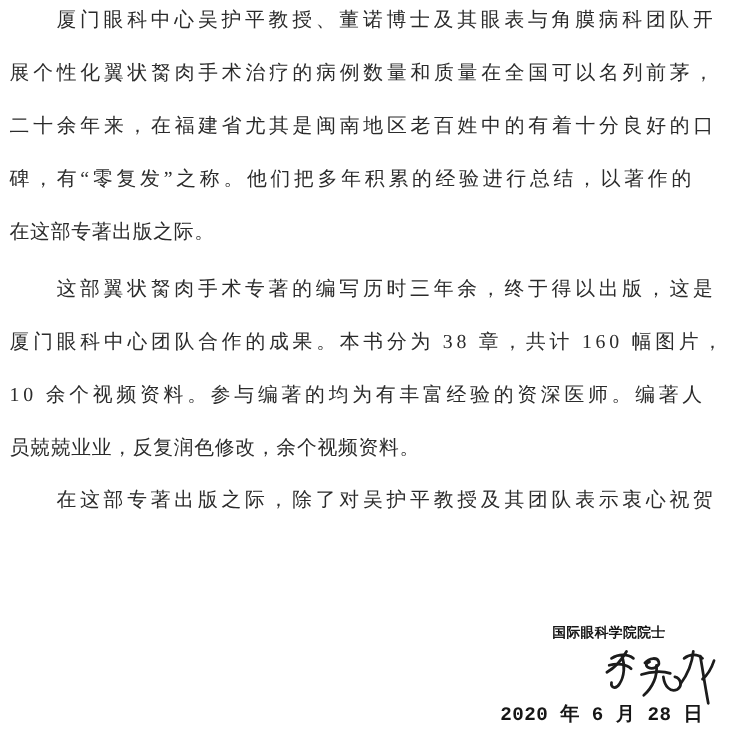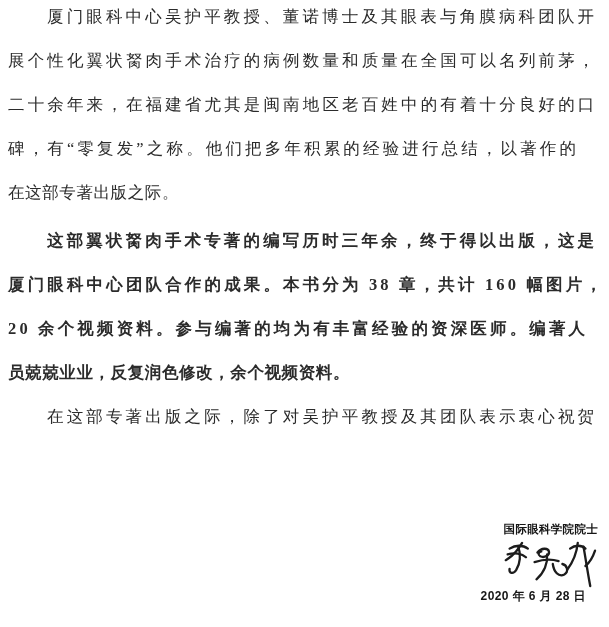--- a/index.html
+++ b/index.html
@@ -13,53 +13,53 @@
   }
   
   #doc {
     position: absolute;
     left: 8px;
     top: -5px;
     width: 595px;
     color: #2b2b2b;
   }
   .paragraph { margin: 0; }
-  .paragraph:nth-child(2) { margin-top: 4px; font-weight: bold; }
+  .paragraph:nth-child(2) { margin-top: 4px; }
   .paragraph:nth-child(3) { margin-top: 0; }
   .line {
     height: 44px;
     line-height: 44px;
     font-size: 16.5px;
     letter-spacing: 0.6px;
     white-space: pre;
   }
   .line.justify { letter-spacing: 3.15px; }
   .line.indent  { text-indent: 39px; }
   
   #signoff {
     position: absolute;
     top: 521px;
     right: 11px;
-    text-align: right;
+    text-align: center;
     color: #161616;
-    font-family: Liberation Sans, sans-serif;
+    font-family: Liberation Mono, monospace;
   }
   .signoff-title {
     font-size: 11.5px;
     line-height: 16.5px;
     font-weight: bold;
     letter-spacing: 0.3px;
     white-space: pre;
   }
   #sig-svg {
     display: block;
     margin: 2px 0 1px auto;
   }
   .signoff-date {
-    font-size: 12px;
+    font-size: 16px;
     line-height: 15px;
     font-weight: 600;
     letter-spacing: 0.4px;
     padding-right: 12px;
     white-space: pre;
   }
 </style>
 </head>
 <body>
 
@@ -67,21 +67,21 @@
     <div class="paragraph">
       <div class="line indent justify">厦门眼科中心吴护平教授、董诺博士及其眼表与角膜病科团队开</div>
       <div class="line justify">展个性化翼状胬肉手术治疗的病例数量和质量在全国可以名列前茅，</div>
       <div class="line justify">二十余年来，在福建省尤其是闽南地区老百姓中的有着十分良好的口</div>
       <div class="line justify">碑，有“零复发”之称。他们把多年积累的经验进行总结，以著作的</div>
       <div class="line">在这部专著出版之际。</div>
     </div>
     <div class="paragraph">
       <div class="line indent justify">这部翼状胬肉手术专著的编写历时三年余，终于得以出版，这是</div>
       <div class="line justify">厦门眼科中心团队合作的成果。本书分为 38 章，共计 160 幅图片，</div>
-      <div class="line justify">20 余个视频资料。参与编著的均为有丰富经验的资深医师。编著人</div>
+      <div class="line justify">10 余个视频资料。参与编著的均为有丰富经验的资深医师。编著人</div>
       <div class="line">员兢兢业业，反复润色修改，余个视频资料。</div>
     </div>
     <div class="paragraph">
       <div class="line indent justify">在这部专著出版之际，除了对吴护平教授及其团队表示衷心祝贺</div>
     </div>
   </div>
 
 <div id="signoff">
   <div class="signoff-title">国际眼科学院院士</div>
   <svg id="sig-svg" width="100" height="48" viewBox="0 0 100 50" aria-label="黎晓新">

